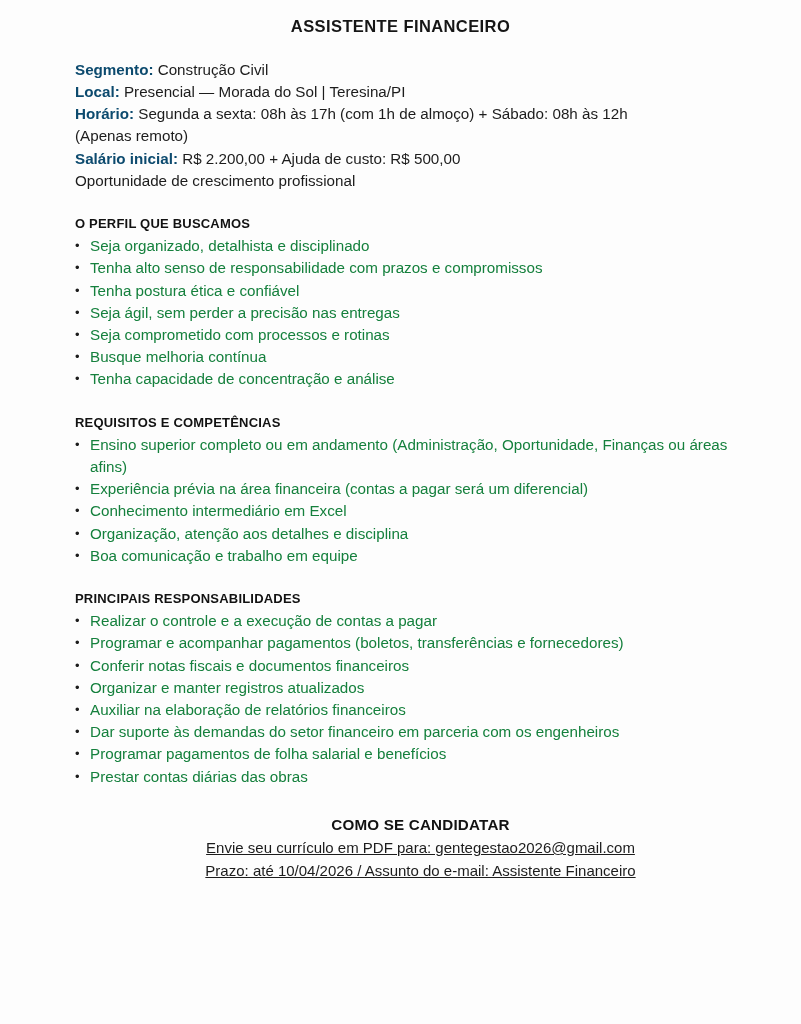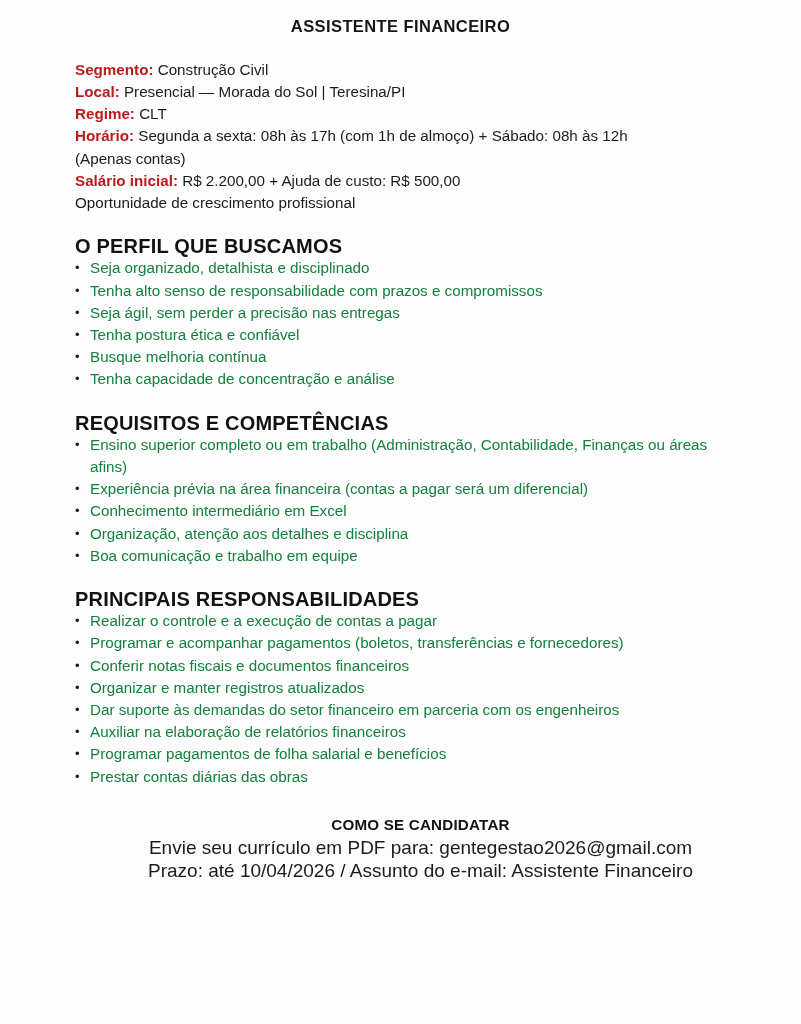--- a/index.html
+++ b/index.html
@@ -45,37 +45,37 @@
   }
 
   .info-line {
     font-size: 15.2px;
     line-height: 22.2px;
     color: #1c1c1c;
     white-space: nowrap;
   }
   .info-line .label {
     font-weight: bold;
-    color: #b91c1c;
+    color: #0c4a6e;
   }
   .info-line.wrap-line {
     white-space: normal;
   }
   .plain-line {
     font-size: 15.2px;
     line-height: 22.2px;
     color: #1c1c1c;
   }
 
   
   .section {
     margin-top: 21px;
   }
   .section-heading {
-    font-size: 20px;
+    font-size: 13px;
     font-weight: bold;
     letter-spacing: 0.2px;
     line-height: 22.2px;
     color: #121212;
     margin: 0 0 0 0;
   }
   ul.bullets {
     list-style: none;
     margin: 0;
     padding: 0;
@@ -108,80 +108,81 @@
     margin-left: 40px;
   }
   .footer-heading {
     font-size: 15.2px;
     font-weight: bold;
     letter-spacing: 0.2px;
     line-height: 23px;
     color: #121212;
   }
   .footer-line {
-    font-size: 19px;
+    font-size: 15px;
     line-height: 23px;
     color: #1c1c1c;
+    text-decoration: underline;
   }
 </style>
 </head>
 <body>
 
 <div class="page">
 
   <h1 class="doc-title">ASSISTENTE FINANCEIRO</h1>
 
   <div class="body-block">
 
     <div class="info-line"><span class="label">Segmento:</span><span> Construção Civil</span></div>
 
     <div class="info-line"><span class="label">Local:</span><span> Presencial — Morada do Sol | Teresina/PI</span></div>
 
-    <div class="info-line"><span class="label">Regime:</span><span> CLT</span></div>
 
     <div class="info-line wrap-line"><span class="label">Horário:</span><span> Segunda a sexta: 08h às 17h (com 1h de almoço) + Sábado: 08h às 12h</span></div>
 
-    <div class="plain-line">(Apenas contas)</div>
+    <div class="plain-line">(Apenas remoto)</div>
 
     <div class="info-line"><span class="label">Salário inicial:</span><span> R$ 2.200,00 + Ajuda de custo: R$ 500,00</span></div>
 
     <div class="plain-line">Oportunidade de crescimento profissional</div>
 
     <div class="section">
       <div class="section-heading">O PERFIL QUE BUSCAMOS</div>
       <ul class="bullets">
         <li>Seja organizado, detalhista e disciplinado</li>
         <li>Tenha alto senso de responsabilidade com prazos e compromissos</li>
+        <li>Tenha postura ética e confiável</li>
         <li>Seja ágil, sem perder a precisão nas entregas</li>
-        <li>Tenha postura ética e confiável</li>
+        <li>Seja comprometido com processos e rotinas</li>
         <li>Busque melhoria contínua</li>
         <li>Tenha capacidade de concentração e análise</li>
       </ul>
     </div>
 
     <div class="section">
       <div class="section-heading">REQUISITOS E COMPETÊNCIAS</div>
       <ul class="bullets">
-        <li>Ensino superior completo ou em trabalho (Administração, Contabilidade, Finanças ou áreas afins)</li>
+        <li>Ensino superior completo ou em andamento (Administração, Oportunidade, Finanças ou áreas afins)</li>
         <li>Experiência prévia na área financeira (contas a pagar será um diferencial)</li>
         <li>Conhecimento intermediário em Excel</li>
         <li>Organização, atenção aos detalhes e disciplina</li>
         <li>Boa comunicação e trabalho em equipe</li>
       </ul>
     </div>
 
     <div class="section">
       <div class="section-heading">PRINCIPAIS RESPONSABILIDADES</div>
       <ul class="bullets">
         <li>Realizar o controle e a execução de contas a pagar</li>
         <li>Programar e acompanhar pagamentos (boletos, transferências e fornecedores)</li>
         <li>Conferir notas fiscais e documentos financeiros</li>
         <li>Organizar e manter registros atualizados</li>
+        <li>Auxiliar na elaboração de relatórios financeiros</li>
         <li>Dar suporte às demandas do setor financeiro em parceria com os engenheiros</li>
-        <li>Auxiliar na elaboração de relatórios financeiros</li>
         <li>Programar pagamentos de folha salarial e benefícios</li>
         <li>Prestar contas diárias das obras</li>
       </ul>
     </div>
 
   </div>
 
   <div class="footer">
     <div class="footer-heading">COMO SE CANDIDATAR</div>
     <div class="footer-line">Envie seu currículo em PDF para: gentegestao2026@gmail.com</div>

